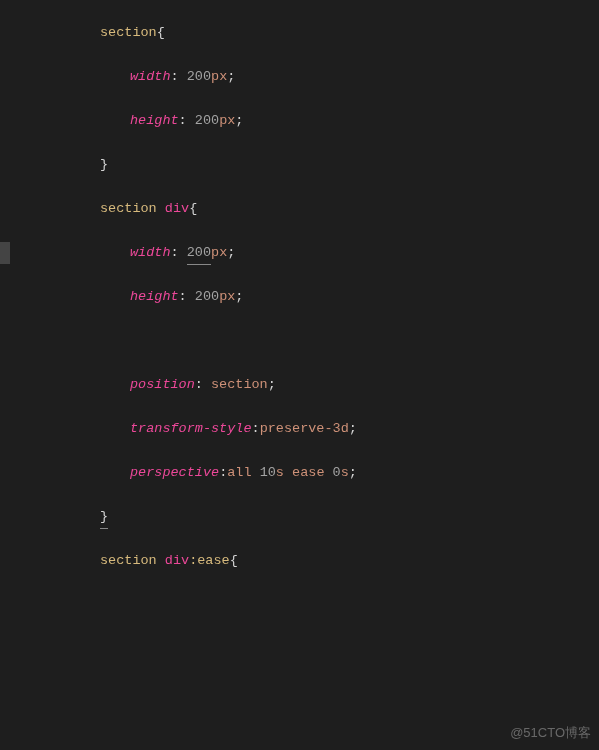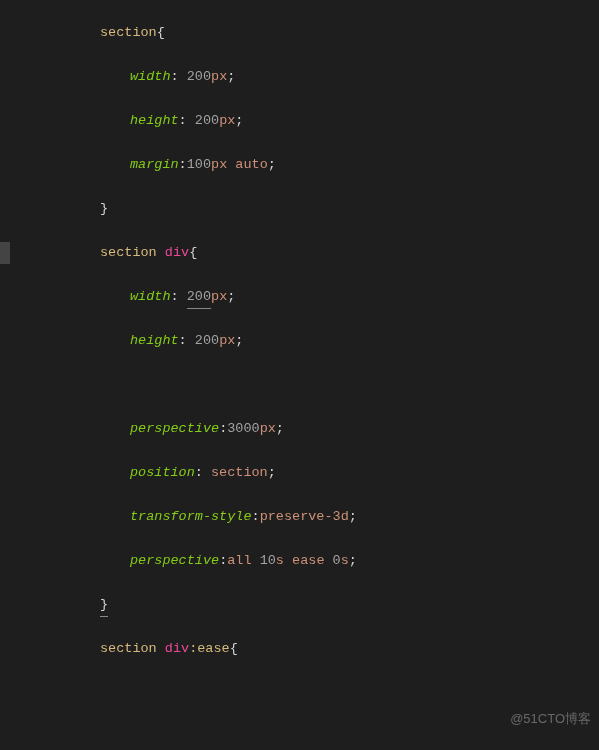--- a/index.html
+++ b/index.html
@@ -35,63 +35,61 @@
     padding-left: 0;
     white-space: pre;
     font-style: italic;
   }
   .line { height: 22px; }
   .i1 { padding-left: 70px; }
   .i2 { padding-left: 100px; }
   .sel   { color: #d7ba7d; font-style: normal; margin-top: 7px; }
   .selhl { color: #ec4899; font-style: normal; }
   .brace { color: #d4d4d4; font-style: normal; }
-  .prop  { color: #84cc16; margin-top: 24px; }
+  .prop  { color: #ec4899; margin-top: 24px; }
   .punct { color: #d4d4d4; font-style: normal; }
   .num   { color: #a3a3a3; font-style: normal; }
   .unit  { color: #ce9178; font-style: normal; }
   .kw    { color: #ce9178; font-style: normal; }
   .underline { border-bottom: 1px solid #888; display: inline-block; }
   .swatch {
     display: inline-block;
     width: 14px; height: 14px;
     border: 1px solid #555;
     vertical-align: -2px;
     margin-right: 2px;
     font-style: normal;
   }
   .watermark {
     position: absolute;
     right: 8px;
-    bottom: 20px;
+    bottom: 6px;
     color: #888;
     font-style: normal;
     font-size: 13px;
     font-family: -apple-system, 'Segoe UI', sans-serif;
     opacity: 0.7;
   }
 </style>
 </head>
 <body>
 
 <div class="gutter">
   <div class="gutter-mark" style="top:242px;"></div>
 </div>
 
 <div class="code">
 <div class="line i1"><span class="sel">section</span><span class="brace">{</span></div>
 <div class="line i2"><span class="prop">width</span><span class="punct">: </span><span class="num">200</span><span class="unit">px</span><span class="punct">;</span></div>
 <div class="line i2"><span class="prop">height</span><span class="punct">: </span><span class="num">200</span><span class="unit">px</span><span class="punct">;</span></div>
-<div class="line i2"><span class="prop">margin</span><span class="punct">:</span><span class="num">100</span><span class="unit">px</span><span class="kw"> auto</span><span class="punct">;</span></div>
 <div class="line i1"><span class="brace">}</span></div>
 <div class="line i1"><span class="sel">section</span><span class="selhl"> div</span><span class="brace">{</span></div>
 <div class="line i2"><span class="prop">width</span><span class="punct">: </span><span class="num underline">200</span><span class="unit">px</span><span class="punct">;</span></div>
 <div class="line i2"><span class="prop">height</span><span class="punct">: </span><span class="num">200</span><span class="unit">px</span><span class="punct">;</span></div>
 <div class="line i2"></div>
-<div class="line i2"><span class="prop">perspective</span><span class="punct">:</span><span class="num">3000</span><span class="unit">px</span><span class="punct">;</span></div>
 <div class="line i2"><span class="prop">position</span><span class="punct">: </span><span class="kw">section</span><span class="punct">;</span></div>
 <div class="line i2"><span class="prop">transform-style</span><span class="punct">:</span><span class="kw">preserve-3d</span><span class="punct">;</span></div>
 <div class="line i2"><span class="prop">perspective</span><span class="punct">:</span><span class="kw">all</span><span class="punct"> </span><span class="num">10</span><span class="unit">s</span><span class="punct"> </span><span class="kw">ease</span><span class="punct"> </span><span class="num">0</span><span class="unit">s</span><span class="punct">;</span></div>
 <div class="line i1"><span class="brace underline">}</span></div>
 <div class="line i1"><span class="sel">section</span><span class="selhl"> div</span><span class="sel">:ease</span><span class="brace">{</span></div>
 
 
 
 
 

